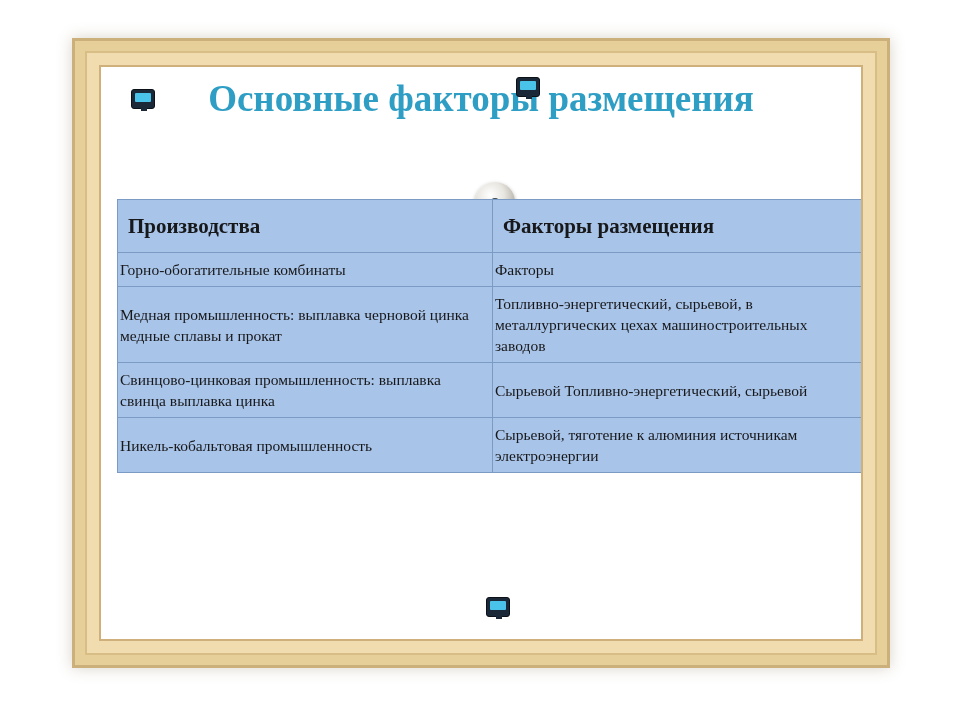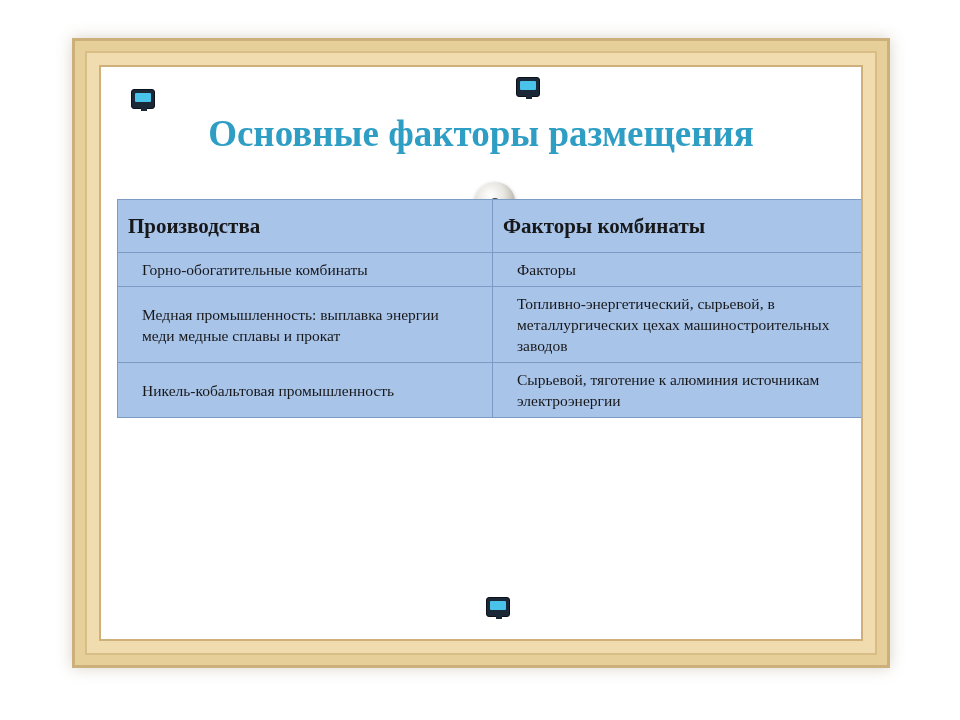--- a/index.html
+++ b/index.html
@@ -57,21 +57,20 @@
     overflow: hidden;
   }
 
   
   .title-block {
     position: absolute;
     left: 0;
     top: 8px;
     width: 100%;
     text-align: center;
-    margin-top: 35px;
   }
   .title-line {
     font-family: "Liberation Serif", serif;
     font-weight: bold;
     font-size: 37px;
     line-height: 47px;
     color: #2f9ec4;
     white-space: nowrap;
     text-shadow: 1px 1px 0 rgba(255,255,255,0.8);
   }
@@ -143,21 +142,21 @@
   table.factors {
     border-collapse: collapse;
     width: 744px;
     table-layout: fixed;
     background: #a8c3e8;
   }
   table.factors th,
   table.factors td {
     border: 1px solid #7b9ac4;
     vertical-align: middle;
-    padding: 6px 24px;
+    padding: 6px 2px;
     color: #17181a;
     background: #a9c4e9;
   }
   table.factors th {
     font-family: "Liberation Serif", serif;
     font-weight: bold;
     font-size: 21px;
     line-height: 24px;
     text-align: left;
     padding: 8px 10px;
@@ -195,31 +194,35 @@
 
         <div class="table-wrap">
           <table class="factors">
             <colgroup>
                 <col class="c1">
                 <col class="c2">
               </colgroup>
             <thead>
               <tr>
                 <th>Производства</th>
-                <th>Факторы комбинаты</th>
+                <th>Факторы размещения</th>
               </tr>
             </thead>
             <tbody>
               <tr>
                 <td class="cell-mid">Горно-обогатительные комбинаты</td>
                 <td class="cell-mid">Факторы</td>
               </tr>
               <tr>
-                <td class="cell-mid">Медная промышленность: выплавка энергии меди медные сплавы и прокат</td>
+                <td class="cell-mid">Медная промышленность: выплавка черновой цинка медные сплавы и прокат</td>
                 <td class="cell-mid">Топливно-энергетический, сырьевой, в металлургических цехах машиностроительных заводов</td>
+              </tr>
+              <tr>
+                <td class="cell-mid">Свинцово-цинковая промышленность: выплавка свинца выплавка цинка</td>
+                <td class="cell-mid">Сырьевой Топливно-энергетический, сырьевой</td>
               </tr>
               <tr>
                 <td class="cell-mid">Никель-кобальтовая промышленность</td>
                 <td class="cell-mid">Сырьевой, тяготение к алюминия источникам электроэнергии</td>
               </tr>
             </tbody>
           </table>
         </div>
 
       </div>

